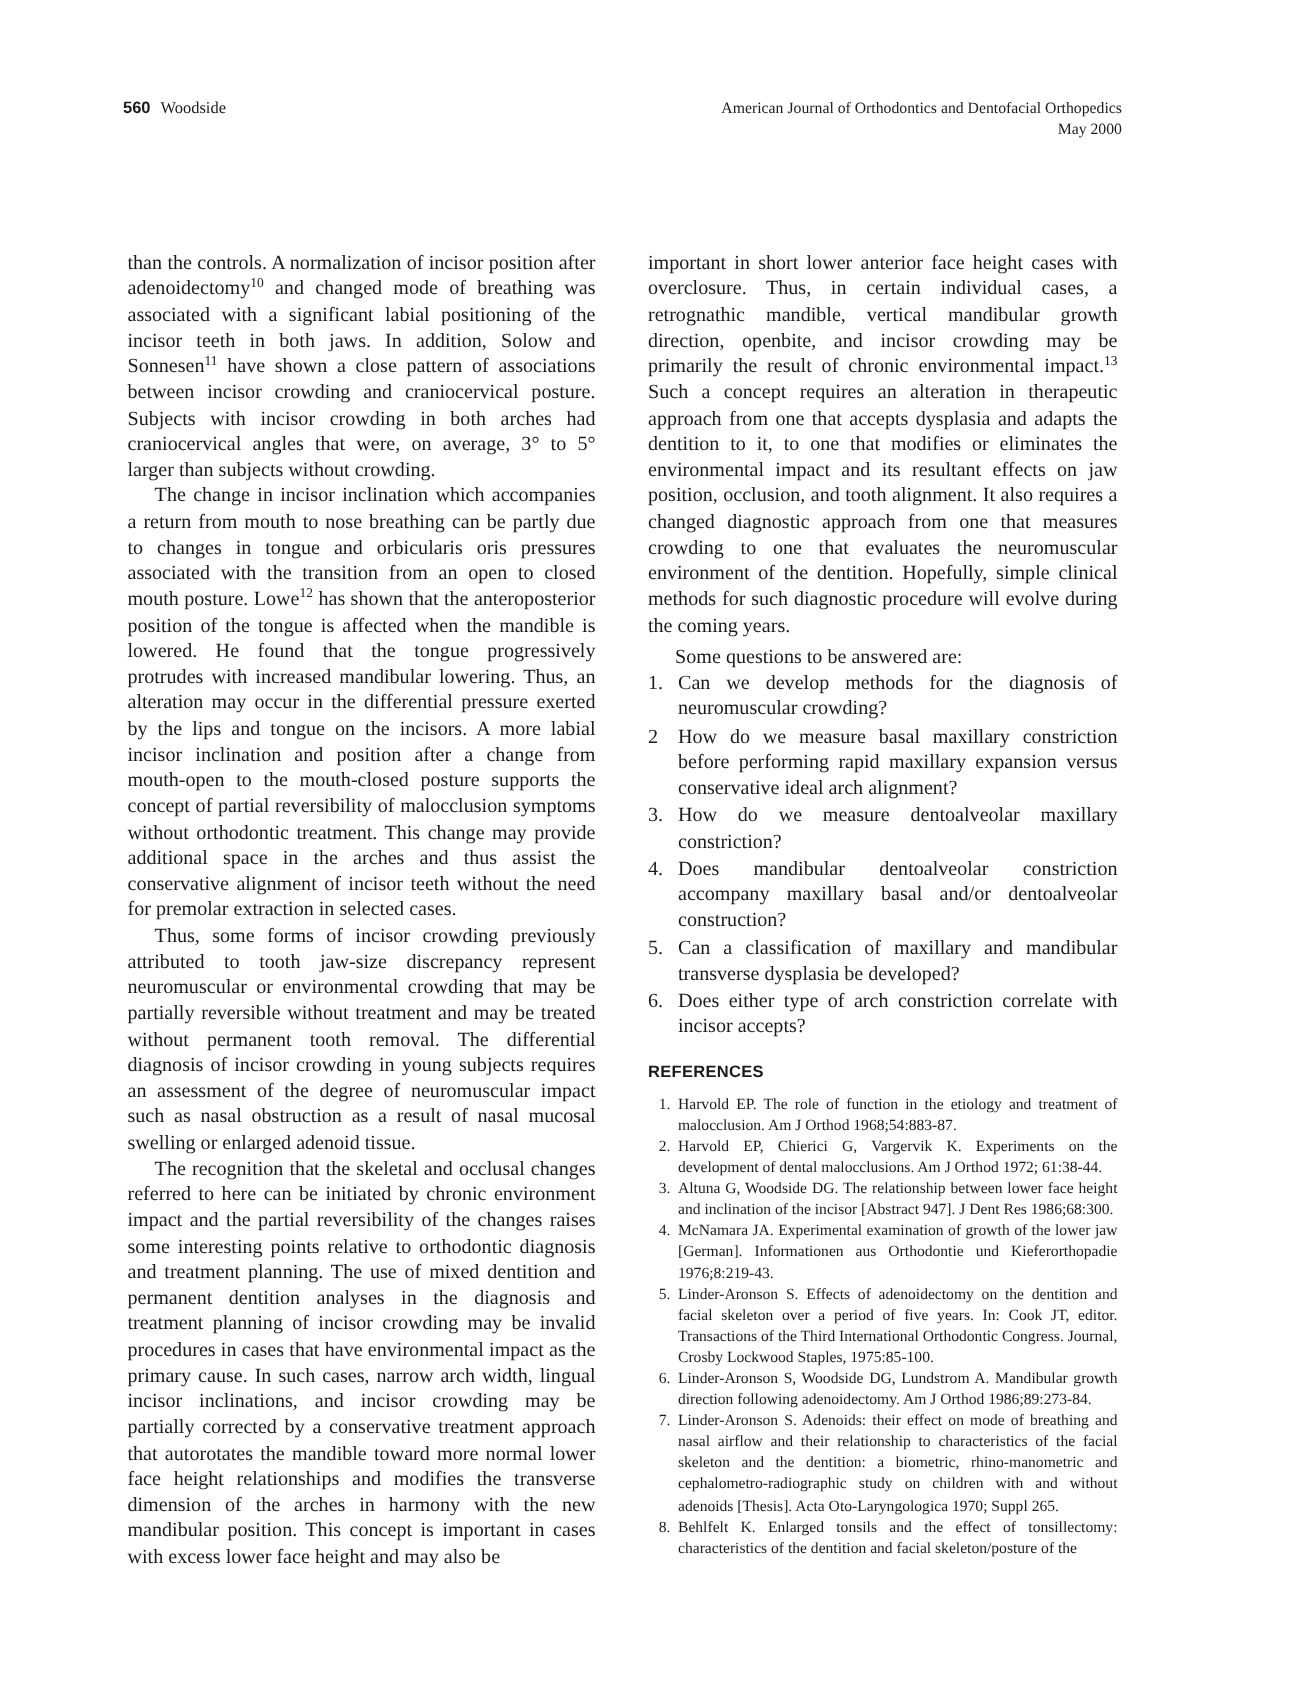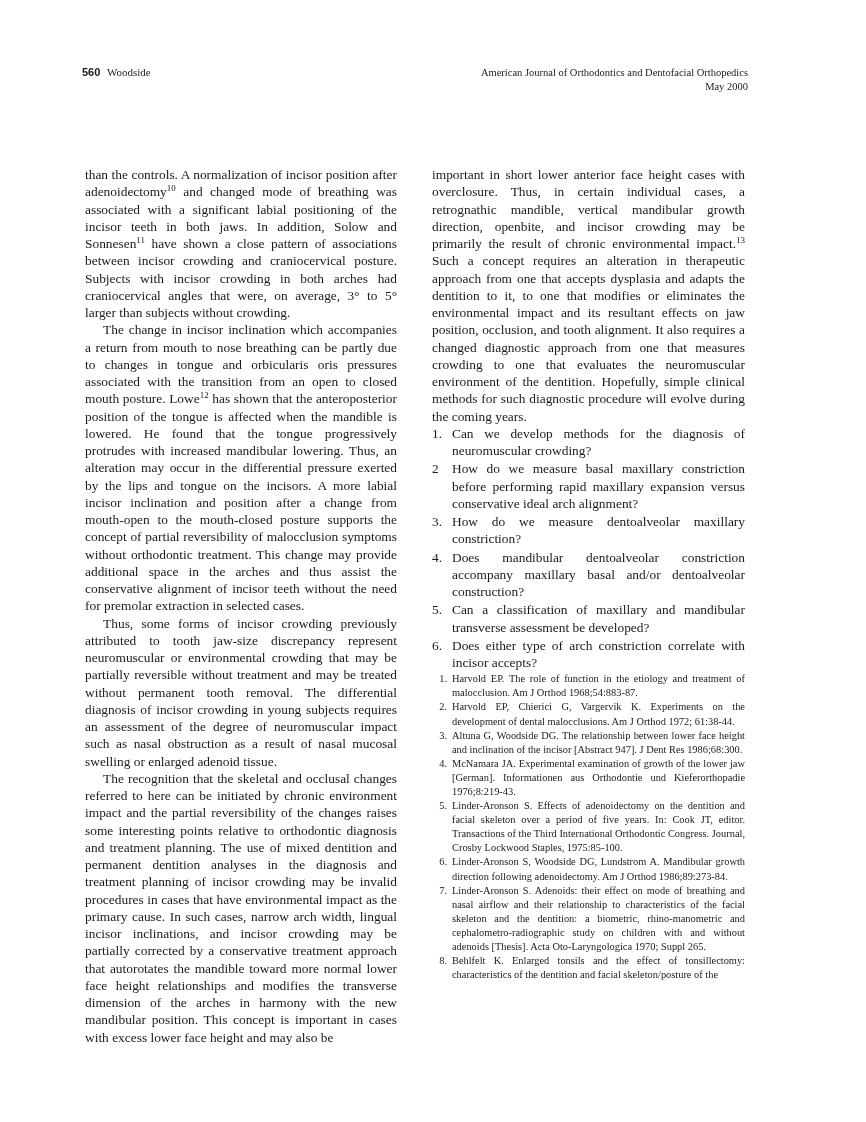--- a/index.html
+++ b/index.html
@@ -39,46 +39,48 @@
 
 <div class="col col-left">
   <p><span>than the controls. A normalization of incisor position after adenoidectomy</span><sup>10</sup><span> and changed mode of breathing was associated with a significant labial positioning of the incisor teeth in both jaws. In addition, Solow and Sonnesen</span><sup>11</sup><span> have shown a close pattern of associations between incisor crowding and craniocervical posture. Subjects with incisor crowding in both arches had craniocervical angles that were, on average, 3° to 5° larger than subjects without crowding.</span></p>
   <p class="ind"><span>The change in incisor inclination which accompanies a return from mouth to nose breathing can be partly due to changes in tongue and orbicularis oris pressures associated with the transition from an open to closed mouth posture. Lowe</span><sup>12</sup><span> has shown that the anteroposterior position of the tongue is affected when the mandible is lowered. He found that the tongue progressively protrudes with increased mandibular lowering. Thus, an alteration may occur in the differential pressure exerted by the lips and tongue on the incisors. A more labial incisor inclination and position after a change from mouth-open to the mouth-closed posture supports the concept of partial reversibility of malocclusion symptoms without orthodontic treatment. This change may provide additional space in the arches and thus assist the conservative alignment of incisor teeth without the need for premolar extraction in selected cases.</span></p>
   <p class="ind">Thus, some forms of incisor crowding previously attributed to tooth jaw-size discrepancy represent neuromuscular or environmental crowding that may be partially reversible without treatment and may be treated without permanent tooth removal. The differential diagnosis of incisor crowding in young subjects requires an assessment of the degree of neuromuscular impact such as nasal obstruction as a result of nasal mucosal swelling or enlarged adenoid tissue.</p>
   <p class="ind">The recognition that the skeletal and occlusal changes referred to here can be initiated by chronic environment impact and the partial reversibility of the changes raises some interesting points relative to orthodontic diagnosis and treatment planning. The use of mixed dentition and permanent dentition analyses in the diagnosis and treatment planning of incisor crowding may be invalid procedures in cases that have environmental impact as the primary cause. In such cases, narrow arch width, lingual incisor inclinations, and incisor crowding may be partially corrected by a conservative treatment approach that autorotates the mandible toward more normal lower face height relationships and modifies the transverse dimension of the arches in harmony with the new mandibular position. This concept is important in cases with excess lower face height and may also be</p>
 </div>
 
 <div class="col col-right">
   <p><span>important in short lower anterior face height cases with overclosure. Thus, in certain individual cases, a retrognathic mandible, vertical mandibular growth direction, openbite, and incisor crowding may be primarily the result of chronic environmental impact.</span><sup>13</sup><span> Such a concept requires an alteration in therapeutic approach from one that accepts dysplasia and adapts the dentition to it, to one that modifies or eliminates the environmental impact and its resultant effects on jaw position, occlusion, and tooth alignment. It also requires a changed diagnostic approach from one that measures crowding to one that evaluates the neuromuscular environment of the dentition. Hopefully, simple clinical methods for such diagnostic procedure will evolve during the coming years.</span></p>
+  <p class="q-intro">Some questions to be answered are:</p>
   <ol class="qs">
     <li>
         <span class="num">1.</span>
         <span class="txt">Can we develop methods for the diagnosis of neuromuscular crowding?</span>
       </li>
     <li>
         <span class="num">2</span>
         <span class="txt">How do we measure basal maxillary constriction before performing rapid maxillary expansion versus conservative ideal arch alignment?</span>
       </li>
     <li>
         <span class="num">3.</span>
         <span class="txt">How do we measure dentoalveolar maxillary constriction?</span>
       </li>
     <li>
         <span class="num">4.</span>
         <span class="txt">Does mandibular dentoalveolar constriction accompany maxillary basal and/or dentoalveolar construction?</span>
       </li>
     <li>
         <span class="num">5.</span>
-        <span class="txt">Can a classification of maxillary and mandibular transverse assessment be developed?</span>
+        <span class="txt">Can a classification of maxillary and mandibular transverse dysplasia be developed?</span>
       </li>
     <li>
         <span class="num">6.</span>
         <span class="txt">Does either type of arch constriction correlate with incisor accepts?</span>
       </li>
   </ol>
+  <div class="refs-h">REFERENCES</div>
   <ol class="refs">
     <li>
         <span class="num">1.</span>
         <span class="txt">Harvold EP. The role of function in the etiology and treatment of malocclusion. Am J Orthod 1968;54:883-87.</span>
       </li>
     <li>
         <span class="num">2.</span>
         <span class="txt">Harvold EP, Chierici G, Vargervik K. Experiments on the development of dental malocclusions. Am J Orthod 1972; 61:38-44.</span>
       </li>
     <li>

